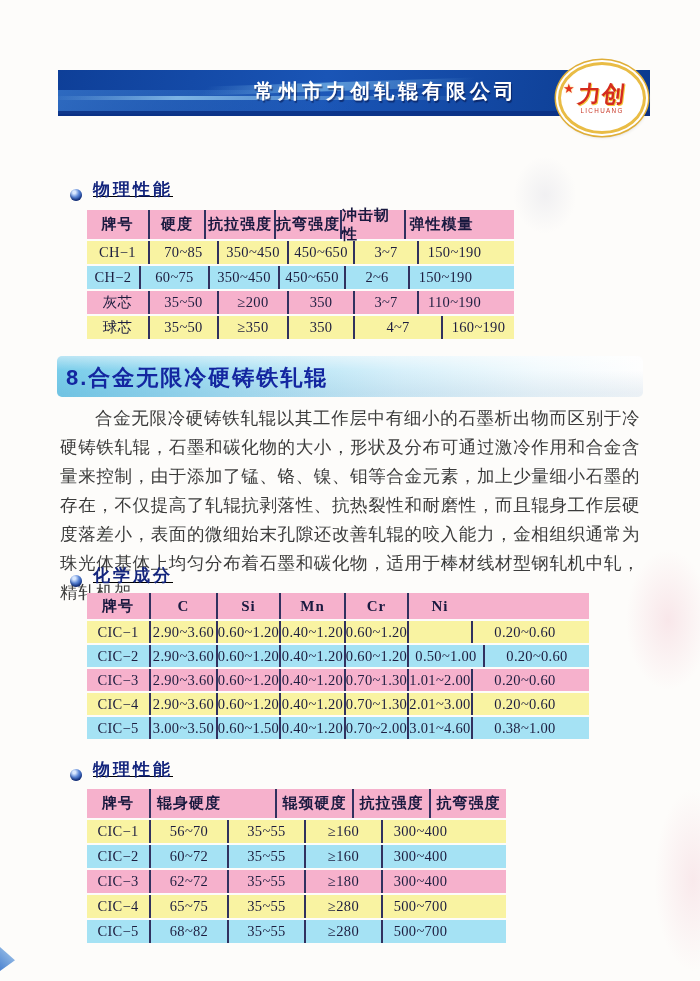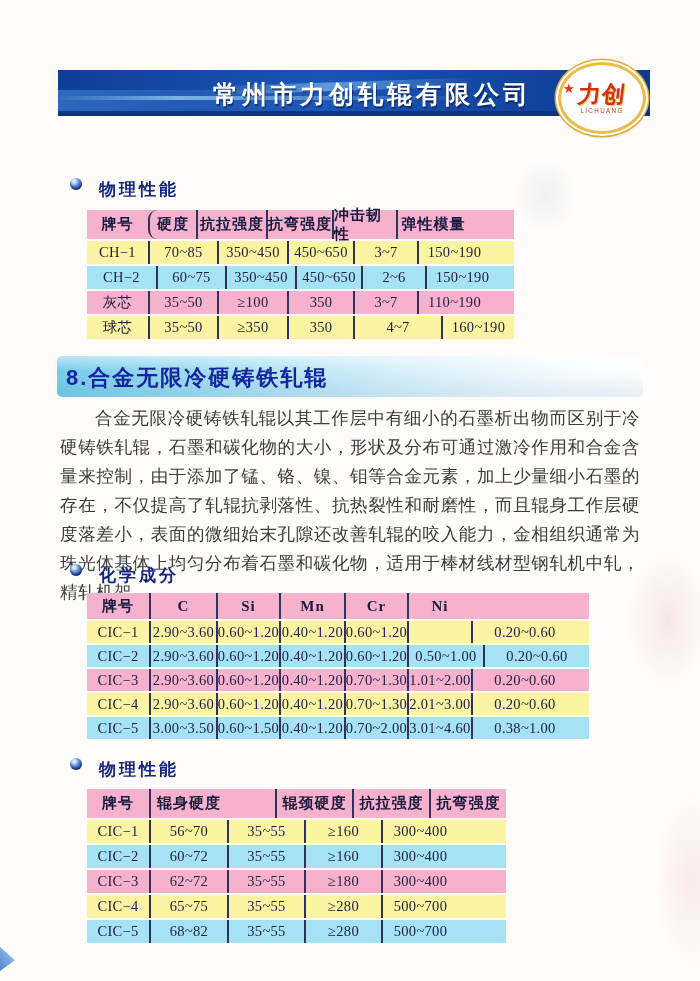--- a/index.html
+++ b/index.html
@@ -14,34 +14,34 @@
   
   .banner{position:absolute;left:58px;top:70px;width:592px;height:46px;overflow:hidden;
     background:linear-gradient(100deg,#0e3f98 0%,#1a55b6 45%,#0b3a8e 100%);}
   .banner:after{content:"";position:absolute;left:0;bottom:0;width:100%;height:5px;background:#0b2f82;opacity:.85;}
   .wave1{position:absolute;left:-20px;bottom:2px;width:320px;height:24px;transform:skewX(-35deg);
     background:linear-gradient(95deg,#3573c8,rgba(53,115,200,0));opacity:.85;}
   .wave2{position:absolute;left:150px;top:12px;width:260px;height:9px;transform:skewX(-42deg) rotate(-2deg);
     background:linear-gradient(90deg,rgba(130,185,235,0),#66a3dd 45%,rgba(130,185,235,0));opacity:.9;}
   .wave3{position:absolute;left:-10px;top:26px;width:430px;height:4px;transform:skewX(-30deg);
     background:linear-gradient(90deg,rgba(150,200,240,.0),#7db4e4 30%,rgba(150,200,240,0));}
-  .banner-title{position:absolute;right:118px;top:8px;font-weight:bold;font-size:25px;color:#ffffff;
+  .banner-title{position:absolute;right:132px;top:8px;font-weight:bold;font-size:20px;color:#ffffff;
     letter-spacing:4px;text-shadow:1px 2px 1px rgba(0,0,40,.45);white-space:nowrap;}
 
   
   .logo{position:absolute;left:558px;top:62px;width:82px;height:66px;background:#fff;border-radius:50%;
     border:3px solid #e9bc45;box-shadow:0 0 0 2px #fff,0 0 0 3.5px #dfae38,1px 2px 4px rgba(0,0,0,.3);
     display:flex;flex-direction:column;align-items:center;justify-content:center;z-index:4;}
   .logo-text{color:#d42b1e;font-weight:bold;font-size:23px;letter-spacing:1px;transform:skewX(-7deg);
     text-shadow:1px 1px 0 #f3c93e;line-height:22px;}
   .logo-sub{color:#c93a2a;font-size:7px;letter-spacing:1.5px;margin-top:2px;transform:scale(.9);}
   .logo-star{position:absolute;left:2px;top:16px;color:#e23220;font-size:13px;text-shadow:0 0 2px #ffd24a;}
 
   
-  .sec{position:absolute;left:70px;display:flex;align-items:flex-start;gap:17px;}
+  .sec{position:absolute;left:70px;display:flex;align-items:flex-end;gap:11px;text-decoration:underline;}
   .bullet{width:12px;height:12px;border-radius:50%;flex:0 0 auto;
     background:radial-gradient(circle at 35% 28%,#d9e8ff 12%,#5b86d6 42%,#123a9a 78%);
     box-shadow:inset 0 -2px 2px rgba(0,0,30,.35);}
   .sec-title{font-weight:bold;font-size:17px;color:#14257d;letter-spacing:3px;}
 
   
   .band{position:absolute;left:57px;top:356px;width:586px;height:41px;border-radius:5px;
     background:linear-gradient(to bottom,rgba(255,255,255,.5),rgba(255,255,255,0) 35%,rgba(10,80,140,.08) 90%),
                linear-gradient(to right,#79cdea 0%,#a6dff3 28%,#d7f0fa 58%,#f2fafd 82%,#fefefe 100%);}
   .band-title{position:absolute;left:9px;top:7px;font-weight:bold;font-size:22px;color:#1326a0;letter-spacing:2px;}
@@ -88,46 +88,46 @@
   </div>
 
   <div class="sec" style="top:178px;">
     <span class="bullet"></span>
     <span class="sec-title">物理性能</span>
   </div>
 
   <div id="t1" class="dtable">
       <div class="trow thead">
         <div class="tcell" style="width: 61px;">牌号</div>
-        <div class="tcell" style="width: 48px; border-radius: 9px;">硬度</div>
+        <div class="tcell" style="width: 56px;">硬度</div>
         <div class="tcell" style="width: 70px;">抗拉强度</div>
         <div class="tcell" style="width: 66px;">抗弯强度</div>
         <div class="tcell" style="width: 64px;">冲击韧性</div>
         <div class="tcell" style="width: 73px;">弹性模量</div>
       </div>
       <div class="trow row-yellow">
         <div class="tcell" style="width: 61px;">CH−1</div>
         <div class="tcell" style="width: 69px;">70~85</div>
         <div class="tcell" style="width: 70px;">350~450</div>
         <div class="tcell" style="width: 66px;">450~650</div>
         <div class="tcell" style="width: 64px;">3~7</div>
         <div class="tcell" style="width: 73px;">150~190</div>
       </div>
       <div class="trow row-cyan">
-        <div class="tcell" style="width: 69px; text-align: center;">CH−2</div>
+        <div class="tcell" style="width: 52px; text-align: center;">CH−2</div>
         <div class="tcell" style="width: 69px;">60~75</div>
         <div class="tcell" style="width: 70px;">350~450</div>
         <div class="tcell" style="width: 66px;">450~650</div>
         <div class="tcell" style="width: 64px;">2~6</div>
         <div class="tcell" style="width: 73px;">150~190</div>
       </div>
       <div class="trow row-pink">
         <div class="tcell" style="width: 61px;">灰芯</div>
         <div class="tcell" style="width: 69px;">35~50</div>
-        <div class="tcell" style="width: 70px;">≥100</div>
+        <div class="tcell" style="width: 70px;">≥200</div>
         <div class="tcell" style="width: 66px;">350</div>
         <div class="tcell" style="width: 64px;">3~7</div>
         <div class="tcell" style="width: 73px;">110~190</div>
       </div>
       <div class="trow row-yellow">
         <div class="tcell" style="width: 61px;">球芯</div>
         <div class="tcell" style="width: 69px;">35~50</div>
         <div class="tcell" style="width: 70px;">≥350</div>
         <div class="tcell" style="width: 66px;">350</div>
         <div class="tcell" style="width: 88px;">4~7</div>

